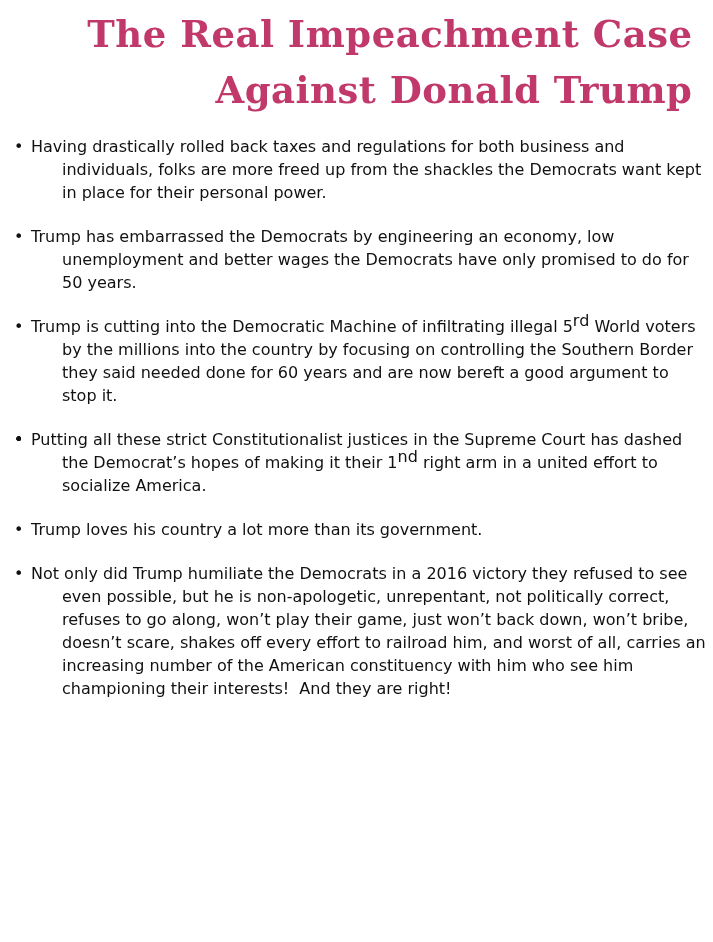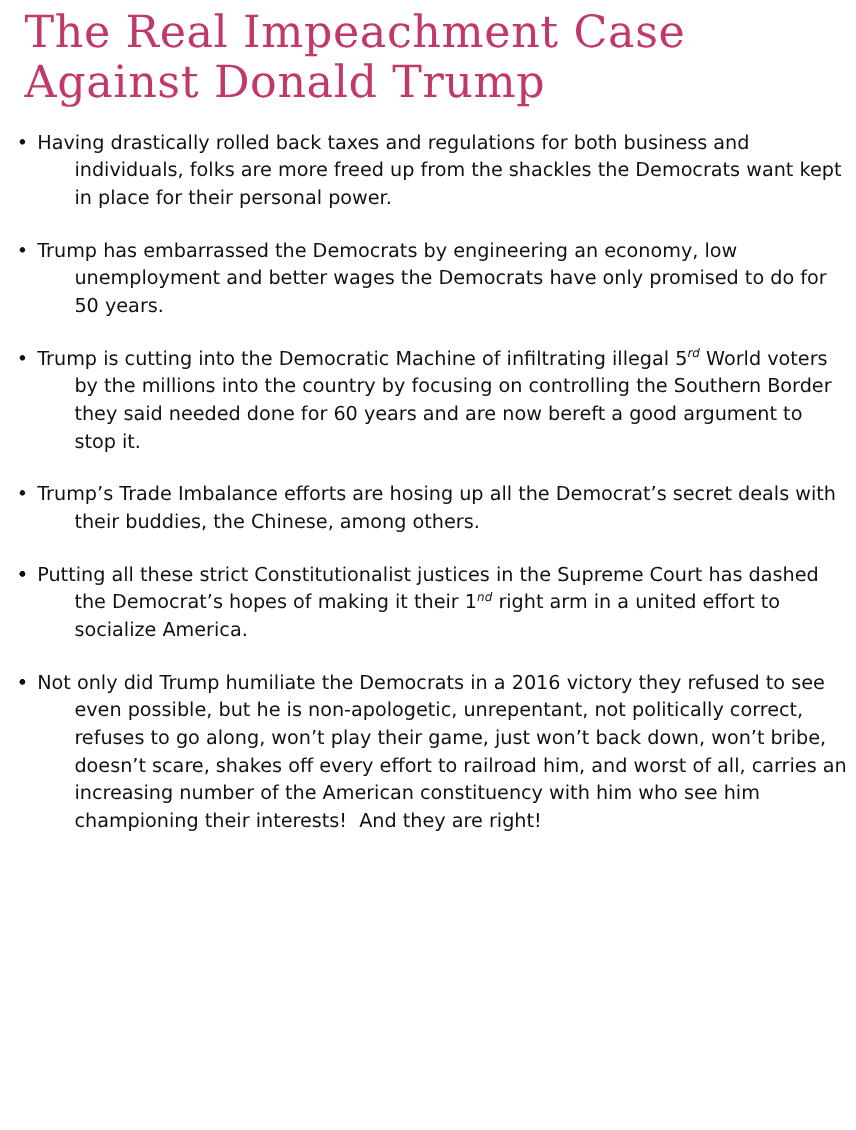--- a/index.html
+++ b/index.html
@@ -15,25 +15,25 @@
     color: #111111;
   }
   .page {
     width: 713px;
     height: 942px;
     background: #ffffff;
   }
   .title {
     margin: 6px auto 0 auto;
     max-width: 672px;
-    text-align: left;
+    text-align: right;
     font-family: "DejaVu Serif", serif;
-    font-weight: normal;
+    font-weight: bold;
     font-size: 37px;
-    line-height: 42px;
+    line-height: 56px;
     color: #c1396b;
     letter-spacing: 0.5px;
   }
   ul.bullet-list {
     list-style: none;
     margin: 17px 0 0 0;
     padding: 0;
   }
   li.bullet-item {
     position: relative;
@@ -48,35 +48,34 @@
     position: absolute;
     left: 14px;
     top: 0;
     text-indent: 0;
     line-height: 23px;
   }
   .bullet-text {
     white-space: pre-wrap;
   }
   .bullet-text sup {
-    font-size: 10px;
+    font-size: 16px;
     line-height: 0;
     vertical-align: super;
-    font-style: italic;
   }
 </style>
 </head>
 <body>
 
 <div class="page">
   <h1 class="title" style="color: rgb(193, 57, 107);">The Real Impeachment Case Against Donald Trump</h1>
   <ul class="bullet-list">
       <li class="bullet-item"><span class="bullet-marker">•</span><span class="bullet-text"><span>Having drastically rolled back taxes and regulations for both business and individuals, folks are more freed up from the shackles the Democrats want kept in place for their personal power.</span></span></li>
       <li class="bullet-item"><span class="bullet-marker">•</span><span class="bullet-text"><span>Trump has embarrassed the Democrats by engineering an economy, low unemployment and better wages the Democrats have only promised to do for 50 years.</span></span></li>
       <li class="bullet-item"><span class="bullet-marker">•</span><span class="bullet-text"><span>Trump is cutting into the Democratic Machine of infiltrating illegal 5</span><sup>rd</sup><span> World voters by the millions into the country by focusing on controlling the Southern Border they said needed done for 60 years and are now bereft a good argument to stop it.</span></span></li>
-      <li class="bullet-item"><span class="bullet-marker">•</span><span class="bullet-text"><span>Trump’s Trade Imbalance efforts are hosing up all the Democrat’s secret deals with their buddies, the Chinese, among others.</span></span></li>
+      <li class="bullet-item"><span class="bullet-marker">•</span></li>
       <li class="bullet-item"><span class="bullet-marker">•</span></li>
       <li class="bullet-item"><span class="bullet-marker">•</span></li>
       <li class="bullet-item"><span class="bullet-marker">•</span><span class="bullet-text"><span>Putting all these strict Constitutionalist justices in the Supreme Court has dashed the Democrat’s hopes of making it their 1</span><sup>nd</sup><span> right arm in a united effort to socialize America.</span></span></li>
-      <li class="bullet-item"><span class="bullet-marker">•</span></li>
+      <li class="bullet-item"><span class="bullet-marker">•</span><span class="bullet-text"><span>Trump loves his country a lot more than its government.</span></span></li>
       <li class="bullet-item"><span class="bullet-marker">•</span><span class="bullet-text"><span>Not only did Trump humiliate the Democrats in a 2016 victory they refused to see even possible, but he is non-apologetic, unrepentant, not politically correct, refuses to go along, won’t play their game, just won’t back down, won’t bribe, doesn’t scare, shakes off every effort to railroad him, and worst of all, carries an increasing number of the American constituency with him who see him championing their interests!  And they are right!</span></span></li>
     </ul>
 </div>
 
 </body></html>

